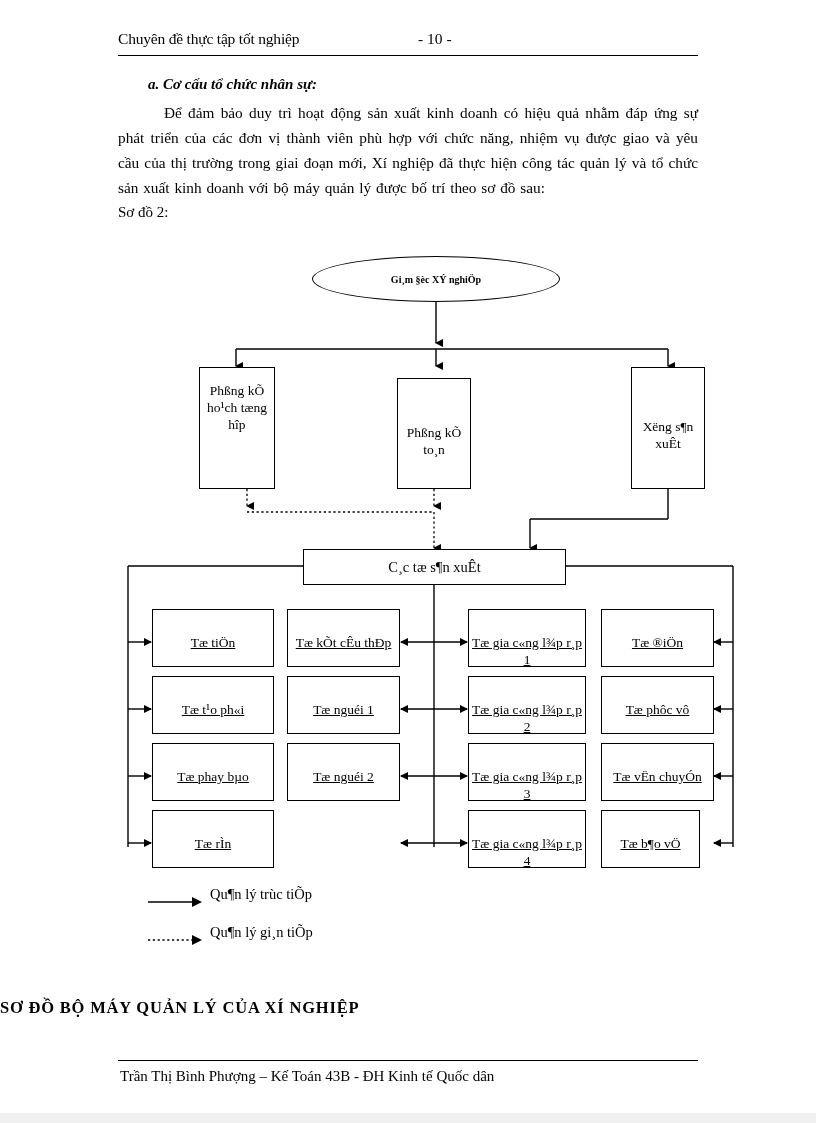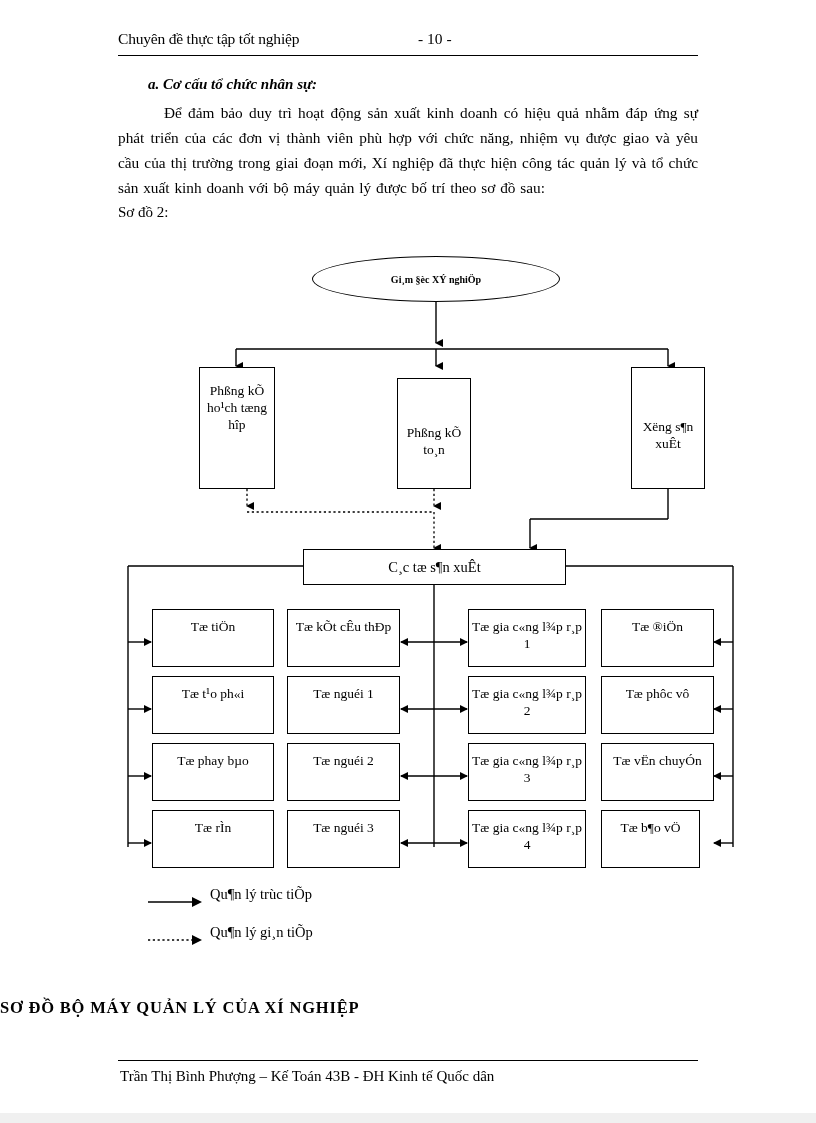--- a/index.html
+++ b/index.html
@@ -116,21 +116,22 @@
   }
   .node.dept {
     align-items: flex-start;
     padding-top: 14px;
   }
   .node.tall-mid {
     align-items: center;
   }
   .node.cell {
     align-items: flex-start;
-    padding-top: 8px;
+    padding-top: 24px;
+    text-decoration: underline;
   }
 
   
   .legend-row {
     position: absolute;
     font-size: 14.5px;
     white-space: nowrap;
   }
   .legend-text {
     position: absolute;
@@ -296,23 +297,20 @@
 
     <div class="node cell" style="left:287px; top:373px; width:113px; height:58px;">
       <span>Tæ kÕt cÊu thÐp</span>
     </div>
     <div class="node cell" style="left:287px; top:440px; width:113px; height:58px;">
       <span>Tæ nguéi 1</span>
     </div>
     <div class="node cell" style="left:287px; top:507px; width:113px; height:58px;">
       <span>Tæ nguéi 2</span>
     </div>
-    <div class="node cell" style="left:287px; top:574px; width:113px; height:58px;">
-      <span>Tæ nguéi 3</span>
-    </div>
 
     <div class="node cell" style="left:468px; top:373px; width:118px; height:58px;">
       <span>Tæ gia c«ng l¾p r¸p 1</span>
     </div>
     <div class="node cell" style="left:468px; top:440px; width:118px; height:58px;">
       <span>Tæ gia c«ng l¾p r¸p 2</span>
     </div>
     <div class="node cell" style="left:468px; top:507px; width:118px; height:58px;justify-content:center;">
       <span>Tæ gia c«ng l¾p r¸p 3</span>
     </div>

